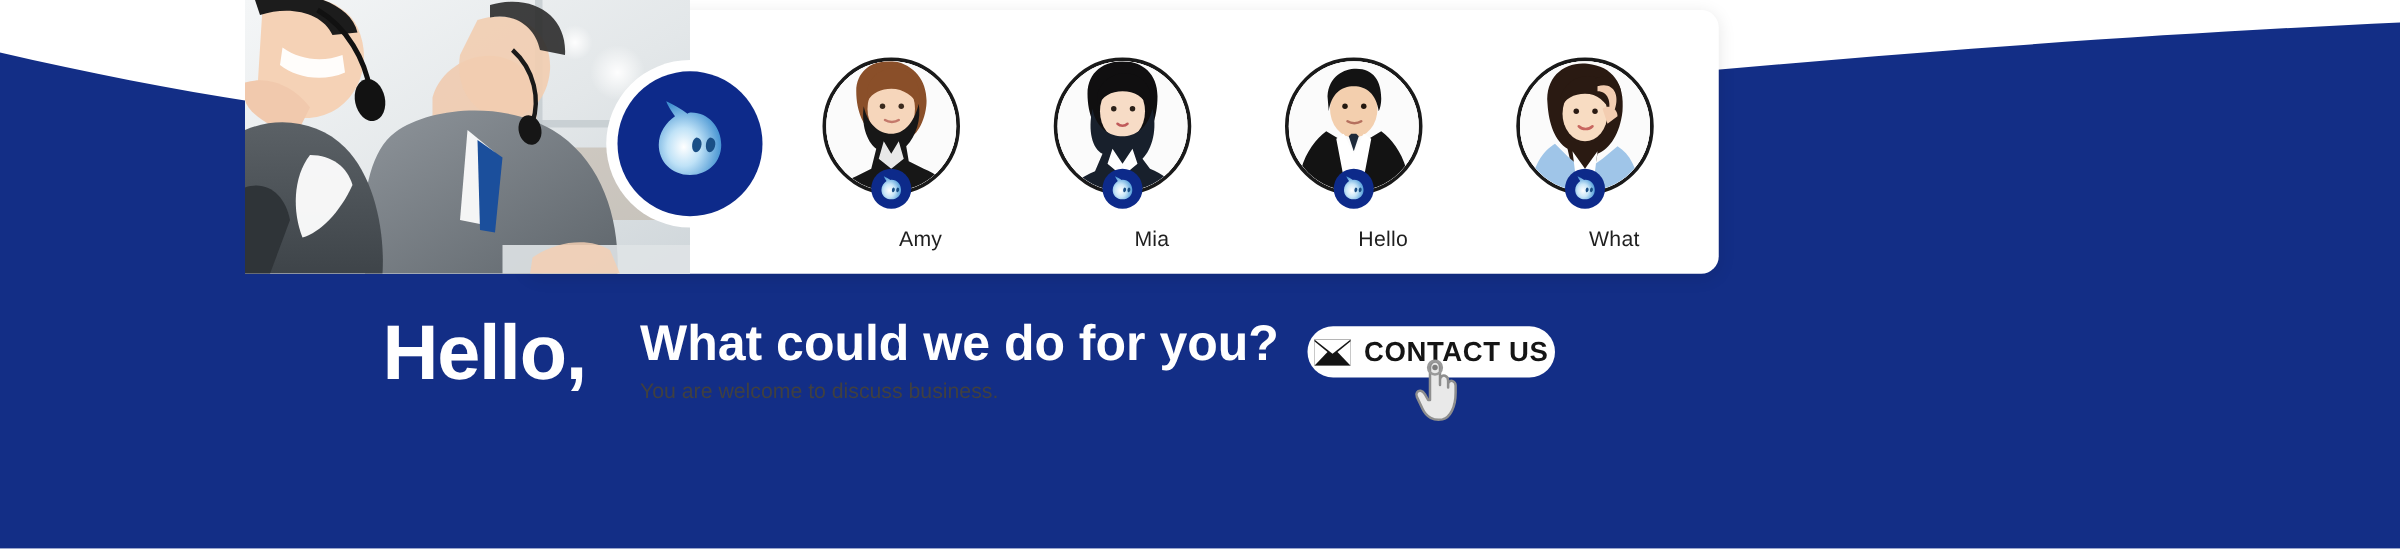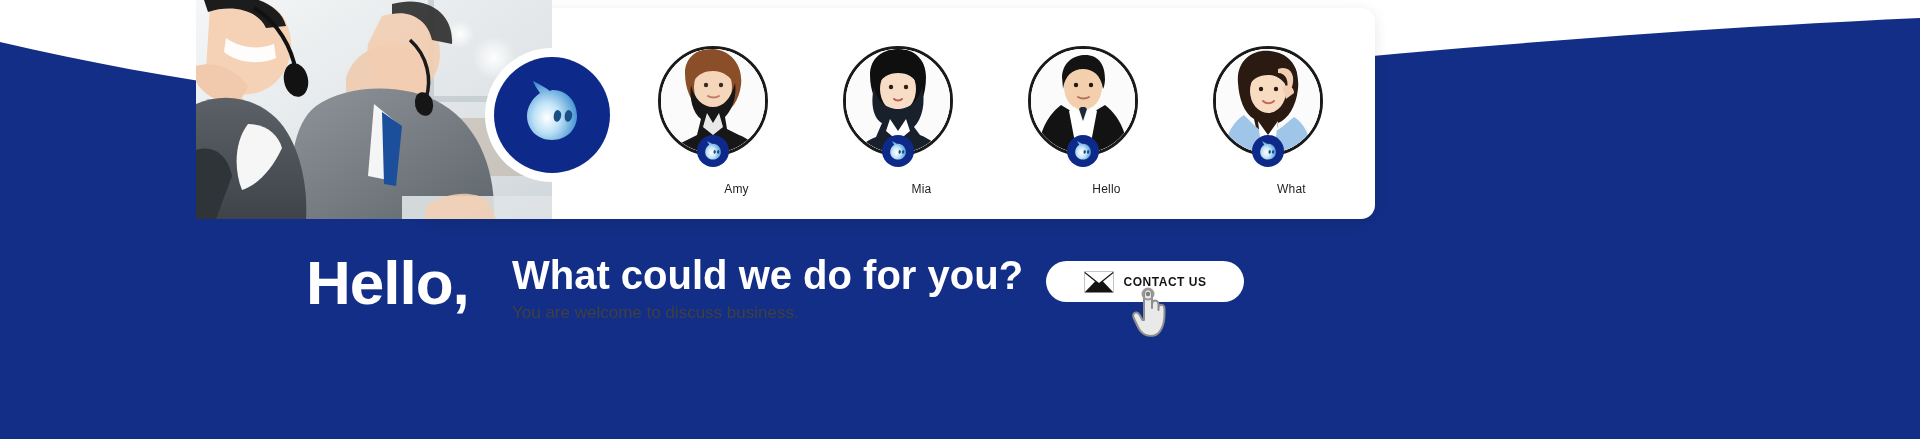--- a/index.html
+++ b/index.html
@@ -114,21 +114,21 @@
     height: 32px;
     border-radius: 50%;
     background: #0d2a8a;
     display: flex;
     align-items: center;
     justify-content: center;
     z-index: 6;
   }
   .avatar-name {
     margin-top: 26px;
-    font-size: 12px;
+    font-size: 17px;
     color: #1f1f1f;
     font-family: "Liberation Sans", sans-serif;
     letter-spacing: 0.2px;
     white-space: nowrap;
     margin-left: 48px;
   }
 
   
   .hello {
     position: absolute;
@@ -178,21 +178,21 @@
     display: flex;
     align-items: center;
     justify-content: center;
     gap: 10px;
     z-index: 5;
     cursor: pointer;
     border: none;
     padding: 0;
   }
   .contact-btn .label {
-    font-size: 12px;
+    font-size: 22px;
     font-weight: bold;
     color: #151515;
     letter-spacing: 0.5px;
     font-family: "Liberation Sans", sans-serif;
   }
   .envelope-icon { display: flex; align-items: center; }
 
   .hand-cursor {
     position: absolute;
     left: 1128px;

